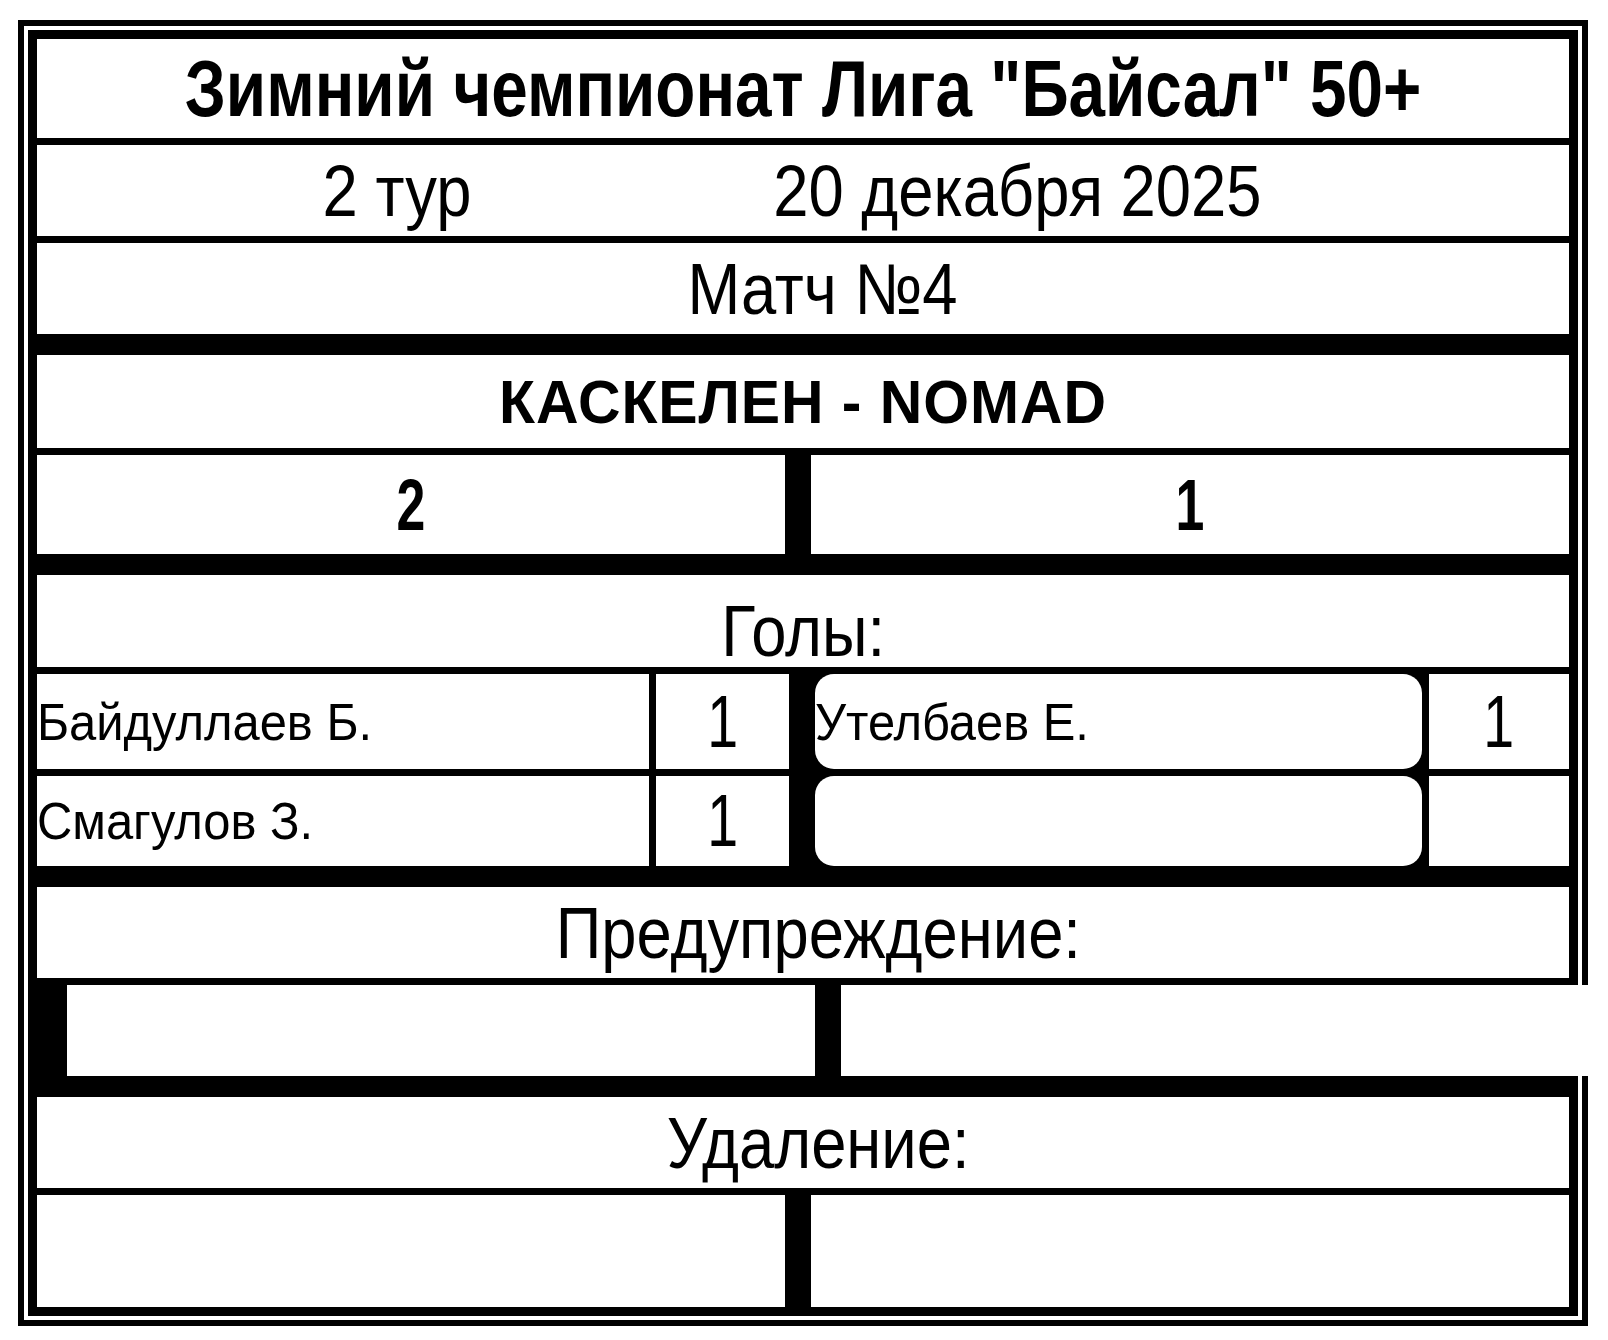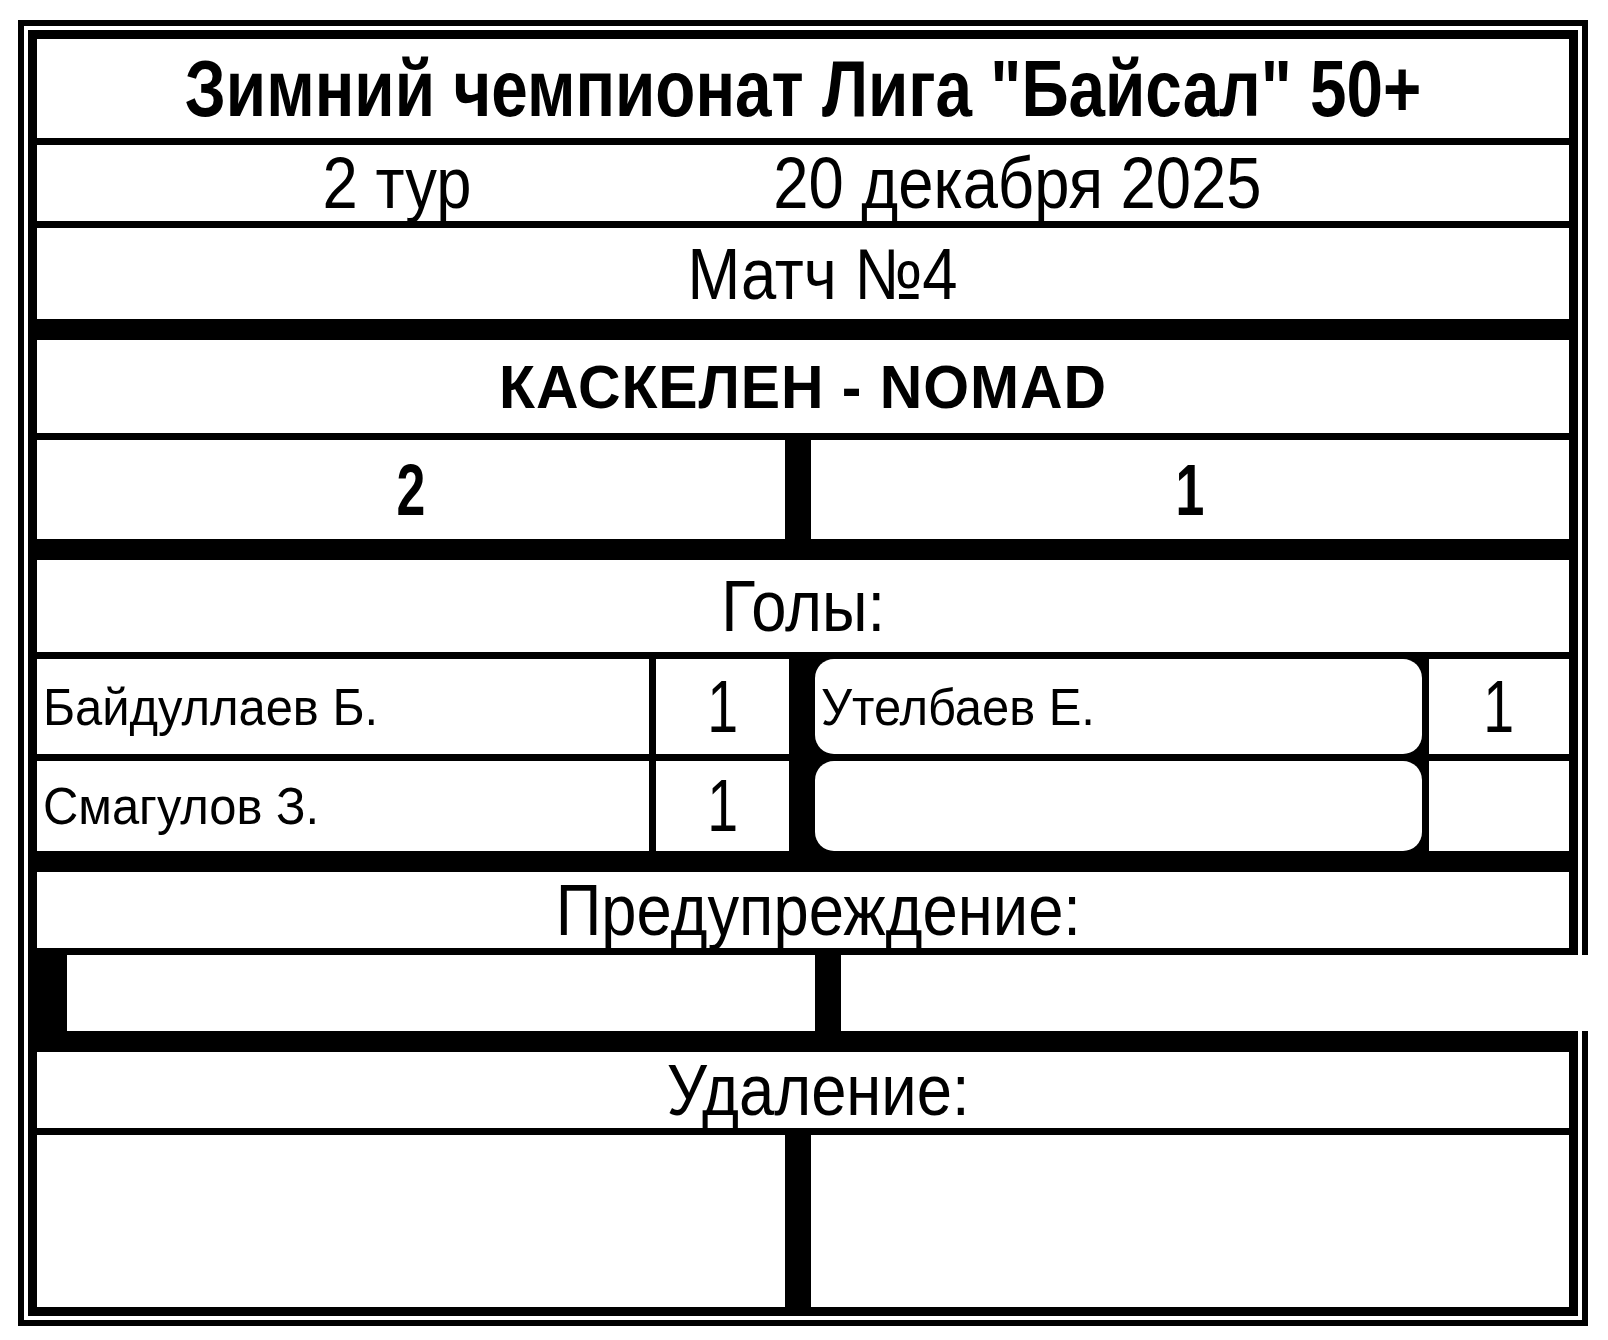--- a/index.html
+++ b/index.html
@@ -13,21 +13,21 @@
   .frame-inner {
     width:100%; height:100%;
     border:9px solid #000;
     display:flex; flex-direction:column; background:#fff;
   }
 
   .row { position:relative; flex-shrink:0; display:flex; align-items:center; justify-content:center; background:#fff; }
   .hr  { flex-shrink:0; height:7px;  background:#000; }
   .bar { flex-shrink:0; height:21px; background:#000; }
 
-  .h99{height:99px;} .h95{height:76px;padding-left:30px;} .h91{height:91px;padding-left:40px;} .h93{height:93px;border-radius:14px;} .h92{height:92px;}
+  .h99{height:99px;} .h95{height:91px;padding-left:30px;} .h91{height:91px;padding-left:40px;} .h93{height:93px;border-radius:14px;} .h92{height:92px;align-items:flex-end;}
 
   .t { display:inline-block; line-height:1; white-space:nowrap; }
   .bold { font-weight:bold; }
 
   .sz-title { font-size:80px; transform:scaleX(0.82); transform-origin:center; }
   .sz-head  { font-size:72px; transform:scaleX(0.88); transform-origin:center; }
   .sz-teams { font-size:62px; transform:scaleX(0.95); transform-origin:center; letter-spacing:1px; }
   .sz-score { font-size:72px; transform:scaleX(0.72); transform-origin:center; }
   .sz-name  { font-size:52px; transform:scaleX(0.94); transform-origin:left center; }
   .sz-count { font-size:74px; transform:scaleX(0.75); transform-origin:center; }
@@ -42,21 +42,21 @@
   .grid-half .c3 { grid-column:3; }
 
   
   .grid-goals {
     flex-shrink:0; height:192px; background:#000;
     display:grid;
     grid-template-columns:612px 7px 133px 26px 607px 7px 140px;
     grid-template-rows:95px 7px 90px;
   }
   .grid-goals .cell { background:#fff; display:flex; align-items:center; }
-  .grid-goals .name  { justify-content:flex-start; padding-left:6px; overflow:hidden; }
+  .grid-goals .name  { justify-content:flex-start; overflow:hidden; }
   .grid-goals .count { justify-content:center; }
   .gr1{grid-row:1;} .gr3{grid-row:3;}
   .gc1{grid-column:1;} .gc3{grid-column:3;} .gc5{grid-column:5;border-radius:19px;} .gc7{grid-column:7;}
 </style>
 </head>
 <body>
 
 <div class="frame-outer">
   <div class="frame-inner">
 

